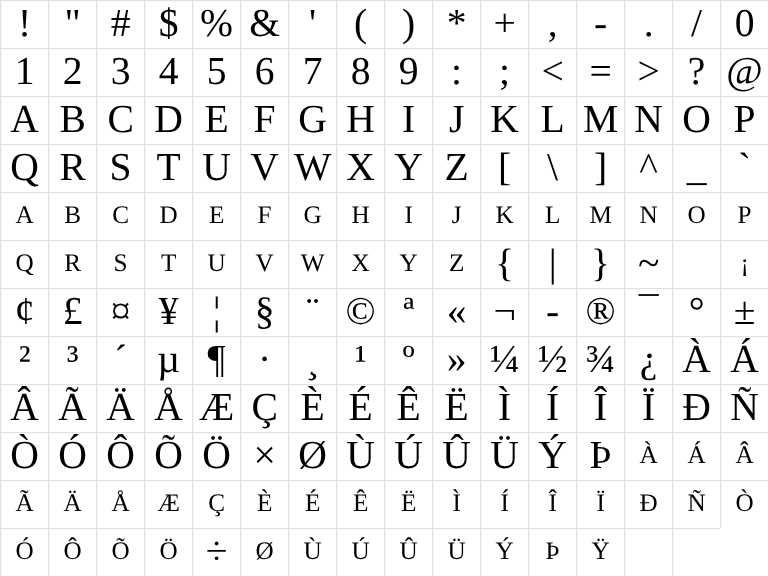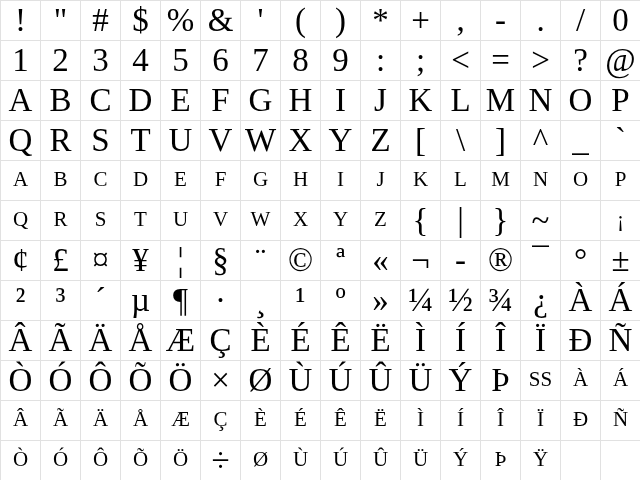--- a/index.html
+++ b/index.html
@@ -190,21 +190,20 @@
     <div class="cell">Õ</div>
     <div class="cell">Ö</div>
     <div class="cell">×</div>
     <div class="cell">Ø</div>
     <div class="cell">Ù</div>
     <div class="cell">Ú</div>
     <div class="cell">Û</div>
     <div class="cell">Ü</div>
     <div class="cell">Ý</div>
     <div class="cell">Þ</div>
-    <div class="cell small">SS</div>
     <div class="cell small">À</div>
     <div class="cell small">Á</div>
     <div class="cell small">Â</div>
     <div class="cell small">Ã</div>
     <div class="cell small">Ä</div>
     <div class="cell small">Å</div>
     <div class="cell small">Æ</div>
     <div class="cell small">Ç</div>
     <div class="cell small">È</div>
     <div class="cell small">É</div>

